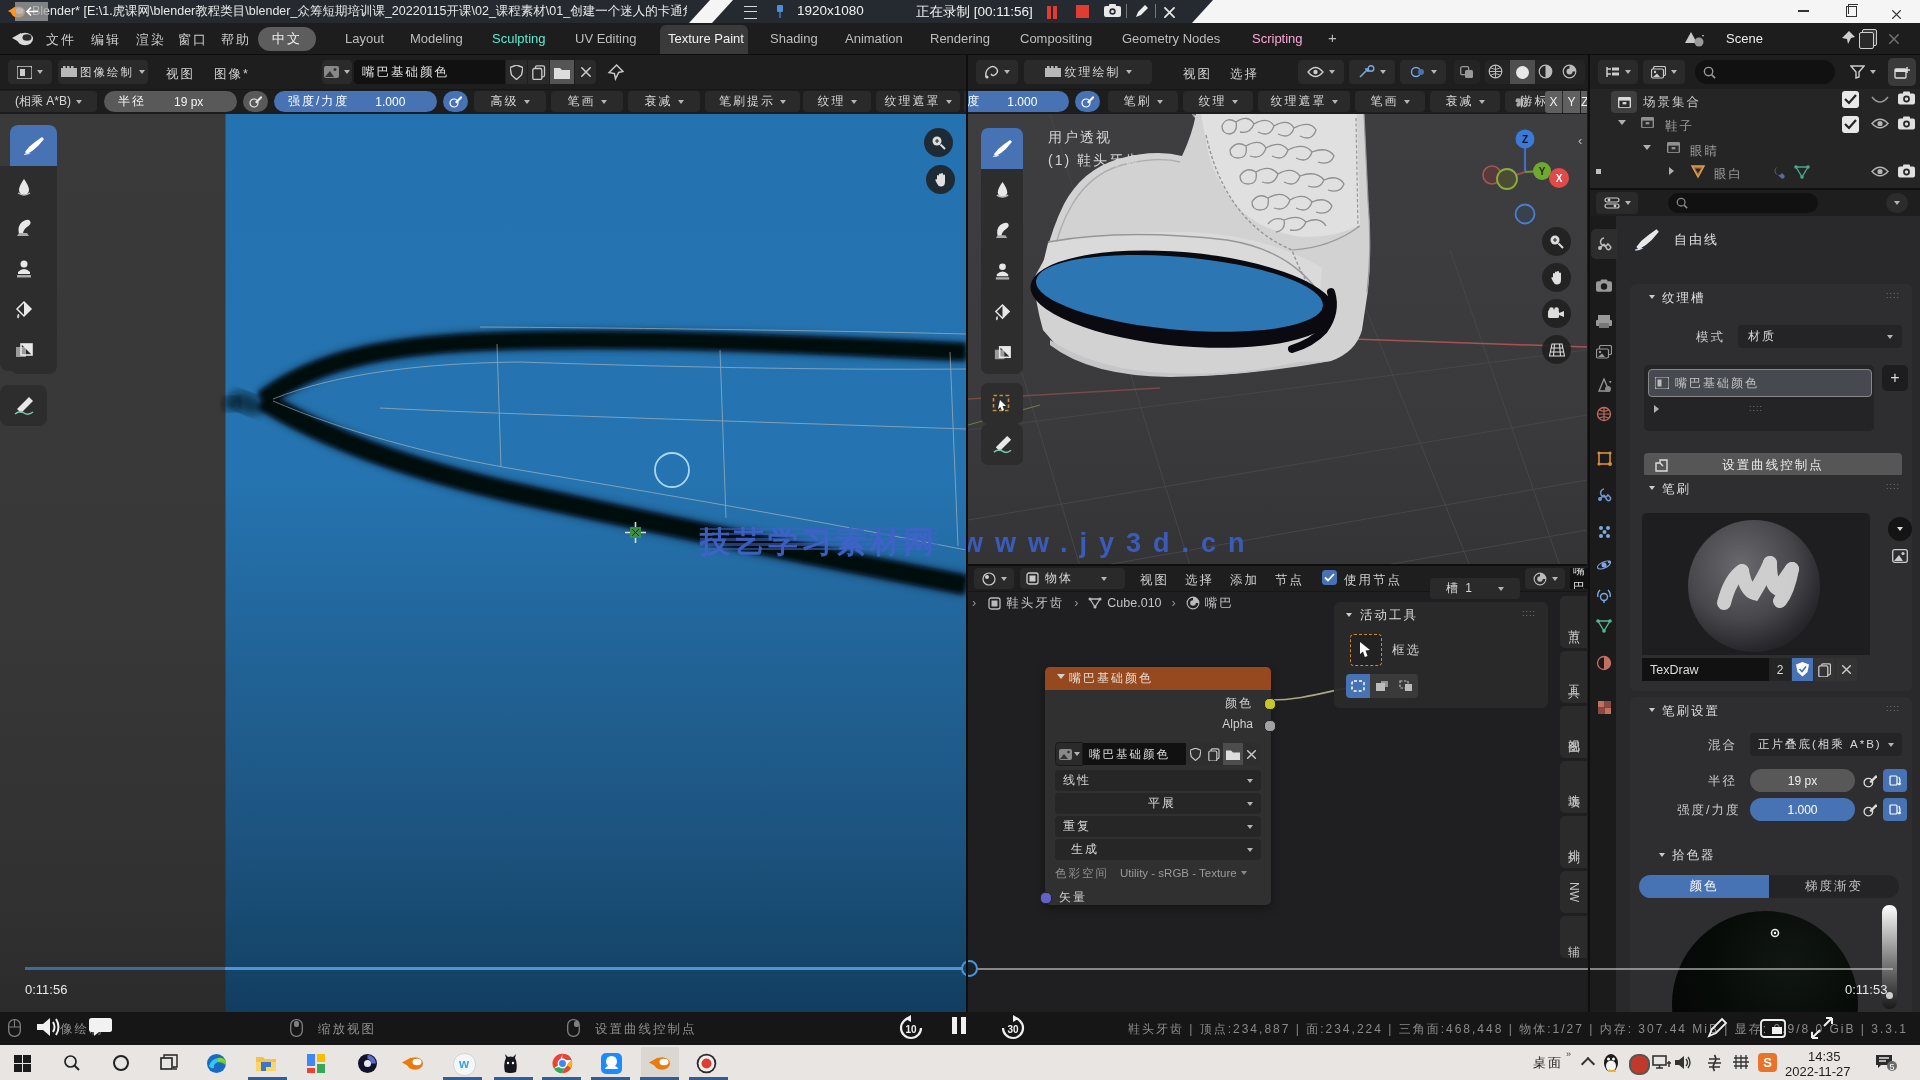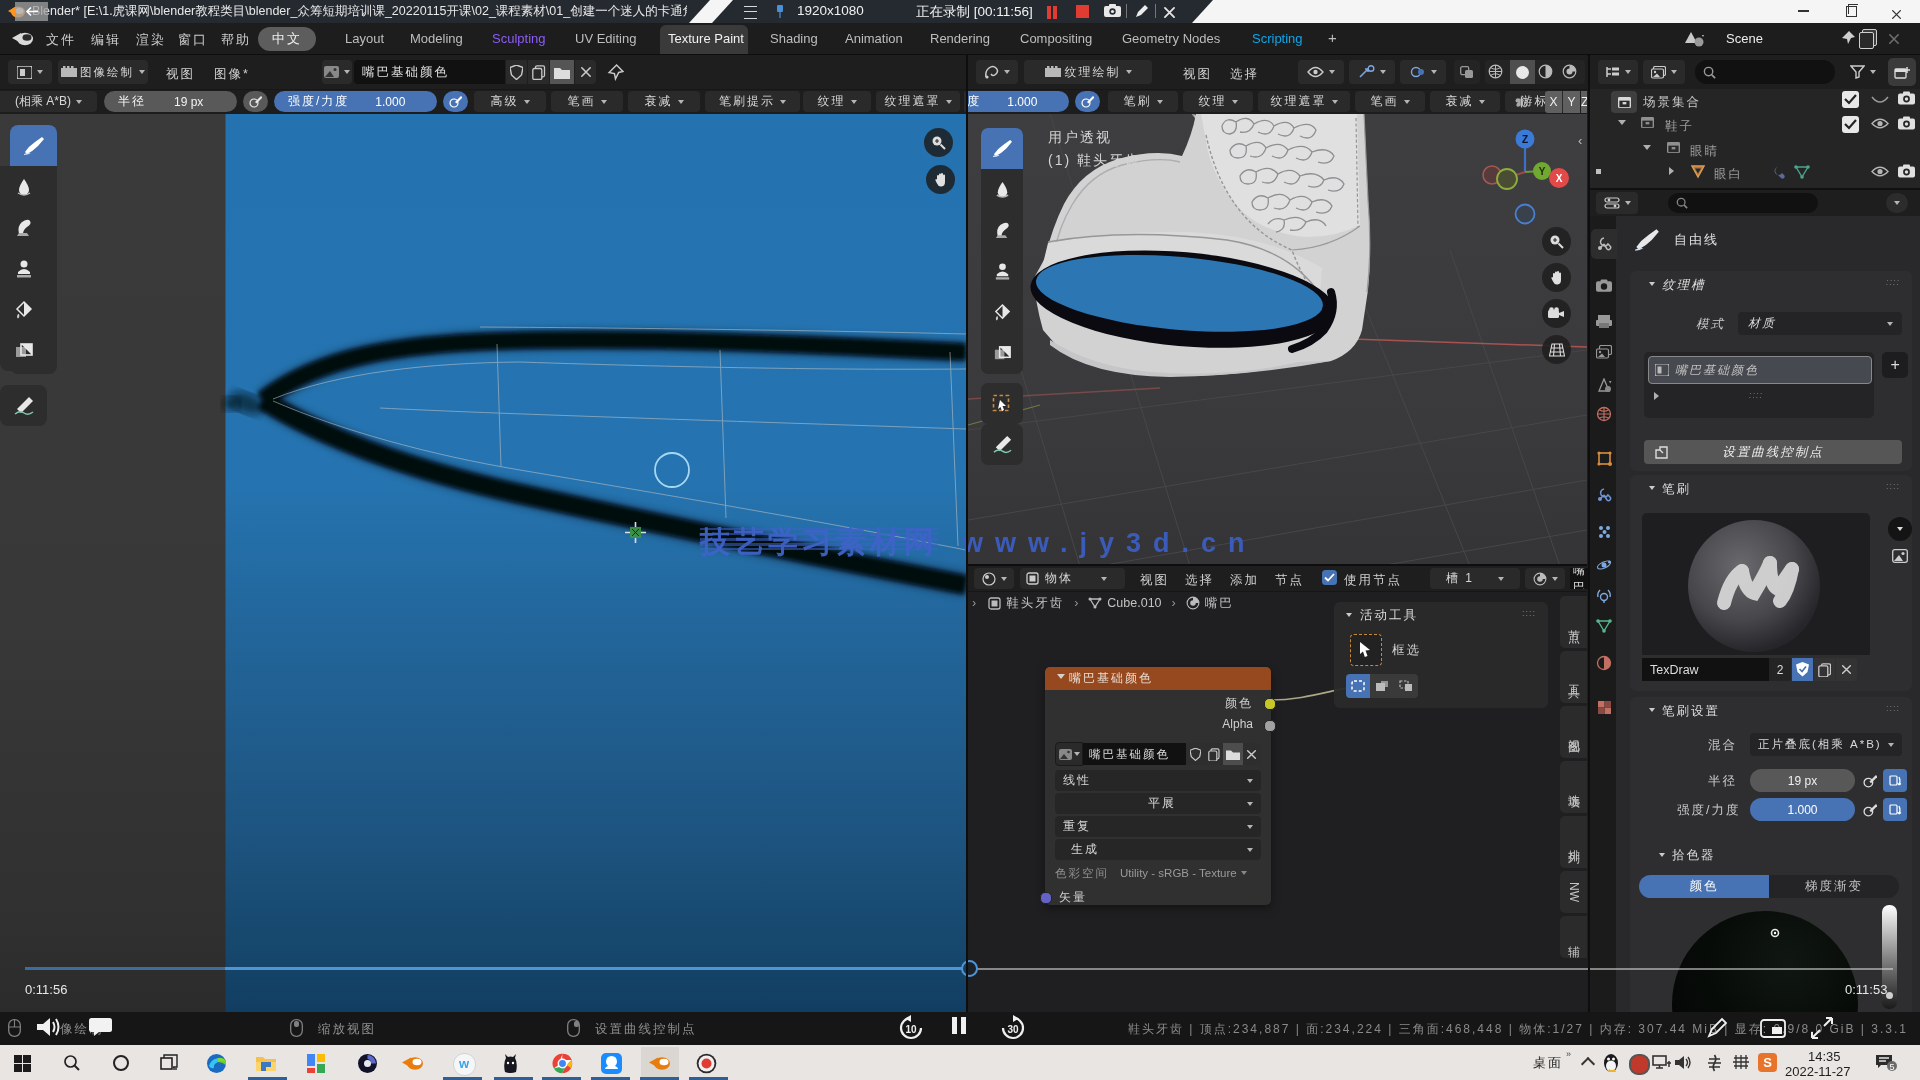--- a/index.html
+++ b/index.html
@@ -78,30 +78,30 @@
       <path d="M0,7 L9,2 L9,12 Z" fill="#dadada"></path>
     </svg>
  <div class="abs cjk" style="left:46px;top:8px;">文件</div>
  <div class="abs cjk" style="left:91px;top:8px;">编辑</div>
  <div class="abs cjk" style="left:136px;top:8px;">渲染</div>
  <div class="abs cjk" style="left:178px;top:8px;">窗口</div>
  <div class="abs cjk" style="left:221px;top:8px;">帮助</div>
  <div class="abs flex cjk" style="left:258px;top:4px;width:58px;height:24px;background:#5d5d5d;border-radius:12px;color:#f0f0f0;justify-content:center;">中文</div>
  <div class="abs" style="left:345px;top:8px;color:#bdbdbd;">Layout</div>
  <div class="abs" style="left:410px;top:8px;color:#bdbdbd;">Modeling</div>
- <div class="abs" style="left:492px;top:8px;color:#8b5cf6;">Sculpting</div>
+ <div class="abs" style="left:492px;top:8px;color:#5eead4;">Sculpting</div>
  <div class="abs" style="left:575px;top:8px;color:#bdbdbd;">UV Editing</div>
  <div class="abs" style="left:660px;top:2px;width:88px;height:30px;background:#3a3a3a;border-radius:6px 6px 0 0;"></div>
  <div class="abs" style="left:668px;top:8px;color:#f1f1f1;">Texture Paint</div>
  <div class="abs" style="left:770px;top:8px;color:#bdbdbd;">Shading</div>
  <div class="abs" style="left:845px;top:8px;color:#bdbdbd;">Animation</div>
  <div class="abs" style="left:930px;top:8px;color:#bdbdbd;">Rendering</div>
  <div class="abs" style="left:1020px;top:8px;color:#bdbdbd;">Compositing</div>
  <div class="abs" style="left:1122px;top:8px;color:#bdbdbd;">Geometry Nodes</div>
- <div class="abs" style="left:1252px;top:8px;color:#0ea5e9;">Scripting</div>
+ <div class="abs" style="left:1252px;top:8px;color:#f9a8d4;">Scripting</div>
  <div class="abs" style="left:1328px;top:6px;color:#bdbdbd;font-size:15px;">+</div>
  <svg class="abs" style="left:1683px;top:6px" width="26" height="20" viewBox="0 0 26 20">
       <path d="M8,3 L14,14 L2,14 Z" fill="#c9c9c9"></path>
       <circle cx="16" cy="13" r="4.5" fill="#9a9a9a"></circle>
       <path d="M19,6 l2,0 l-1,2 Z" fill="#c9c9c9"></path>
     </svg>
  <div class="abs" style="left:1713px;top:12px;"></div>
  <div class="abs" style="left:1726px;top:8px;color:#ededed;">Scene</div>
  <svg class="abs" style="left:1840px;top:7px" width="16" height="16" viewBox="0 0 16 16">
       <path d="M9,1 L15,7 L11,8 L8,14 L7,9 L2,8 Z" fill="#cfcfcf"></path>
@@ -550,21 +550,21 @@
       </svg>物体<div class="car" style="margin-left:28px"></div></div>
  <div class="abs cjk" style="left:172px;top:6px;color:#d2d2d2;font-size:12.5px;">视图</div>
  <div class="abs cjk" style="left:217px;top:6px;color:#d2d2d2;font-size:12.5px;">选择</div>
  <div class="abs cjk" style="left:262px;top:6px;color:#d2d2d2;font-size:12.5px;">添加</div>
  <div class="abs cjk" style="left:307px;top:6px;color:#d2d2d2;font-size:12.5px;">节点</div>
  <div class="abs" style="left:354px;top:4px;width:15px;height:15px;background:#4772b3;border-radius:3.5px;"></div>
  <svg class="abs" style="left:356px;top:7px" width="11" height="9" viewBox="0 0 11 9">
       <path d="M1,4.5 L4,7.5 L10,1" stroke="#fff" stroke-width="1.8" fill="none"></path>
     </svg>
  <div class="abs cjk" style="left:376px;top:6px;color:#d2d2d2;font-size:12.5px;">使用节点</div>
- <div class="dd abs cjk" style="left:462px;top:2px;width:90px;height:21px;align-items:center;">槽 1<div class="car" style="margin-left:24px"></div></div>
+ <div class="dd abs cjk" style="left:462px;top:12px;width:90px;height:21px;align-items:center;">槽 1<div class="car" style="margin-left:24px"></div></div>
  <div class="dd abs" style="left:557px;top:2px;width:40px;height:21px;">
       <svg width="14" height="14" viewBox="0 0 15 15">
         <circle cx="7.5" cy="7.5" r="6.3" fill="none" stroke="#bbb" stroke-width="1.2"></circle>
         <circle cx="7.5" cy="7.5" r="3" fill="#bbb"></circle>
         <path d="M7.5,1.2 A6.3,6.3 0 0 1 13.8,7.5 L7.5,7.5 Z" fill="#bbb"></path>
       </svg>
       <div class="car"></div>
     </div>
  <div class="abs flex cjk" style="left:602px;top:2px;width:17px;height:21px;background:#111;color:#ddd;font-size:12px;overflow:hidden;padding-left:3px;">嘴巴</div>
 </div>
@@ -941,21 +941,21 @@
     </svg>
   </div>
 
 <div class="abs flex" style="left:1634px;top:228px;">
     <svg width="26" height="24" viewBox="0 0 22 20">
       <path d="M2,16 Q6,10 12,6 L19,1 L21,3 L15,10 Q10,15 4,18 Z" fill="#e8e8e8"></path>
       <path d="M1,18 Q5,16 8,17 Q5,19 1,19 Z" fill="#cfe0f5"></path>
     </svg>
     <span class="cjk" style="color:#e0e0e0;font-size:13px;margin-left:14px;">自由线</span>
   </div>
-<div class="abs" style="left:1630px;top:271px;width:282px;height:200px;background:#2e2e30;border-radius:6px;font-style:italic;">
+<div class="abs" style="left:1630px;top:284px;width:282px;height:200px;background:#2e2e30;border-radius:6px;">
  <div class="car abs" style="left:14px;top:11px;border-top-color:#ccc;"></div>
  <div class="abs cjk" style="left:32px;top:6px;color:#dedede;font-size:12.5px;">纹理槽</div>
  <div class="abs" style="right:12px;top:6px;color:#7a7a7a;font-size:9px;letter-spacing:1px;">::::</div>
  <div class="abs cjk" style="left:66px;top:45px;color:#cacaca;font-size:12.5px;">模式</div>
  <div class="dd abs cjk" style="left:108px;top:41px;width:164px;height:23px;background:#242426;justify-content:flex-start;">
       <span style="margin-left:10px">材质</span>
       <div class="car" style="position:absolute;right:9px"></div>
     </div>
  <div class="abs" style="left:14px;top:81px;width:230px;height:66px;background:#242426;border-radius:5px;">
   <div class="abs flex cjk" style="left:4px;top:4px;width:222px;height:26px;background:#46494f;border:1px solid #888;border-radius:4px;color:#c2c2c2;font-size:12px;"><svg style="margin:0 6px 0 6px" width="14" height="12">

